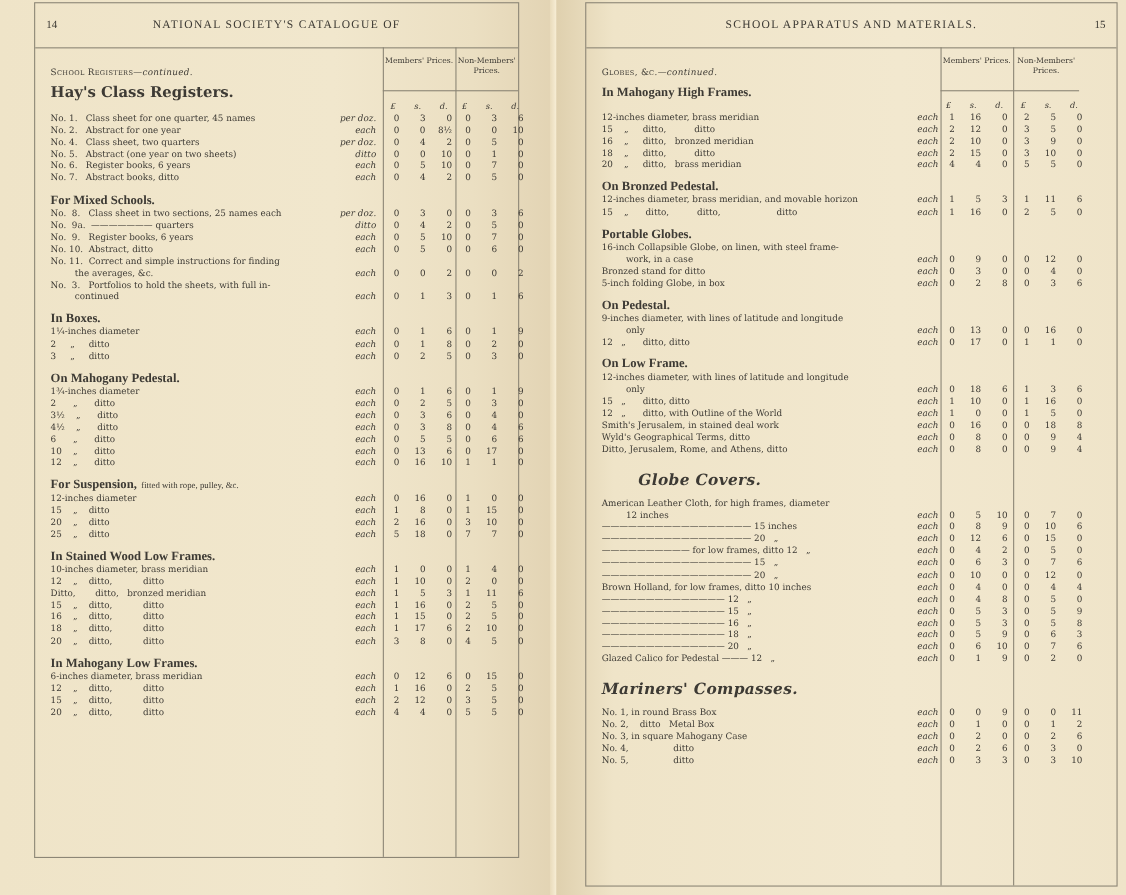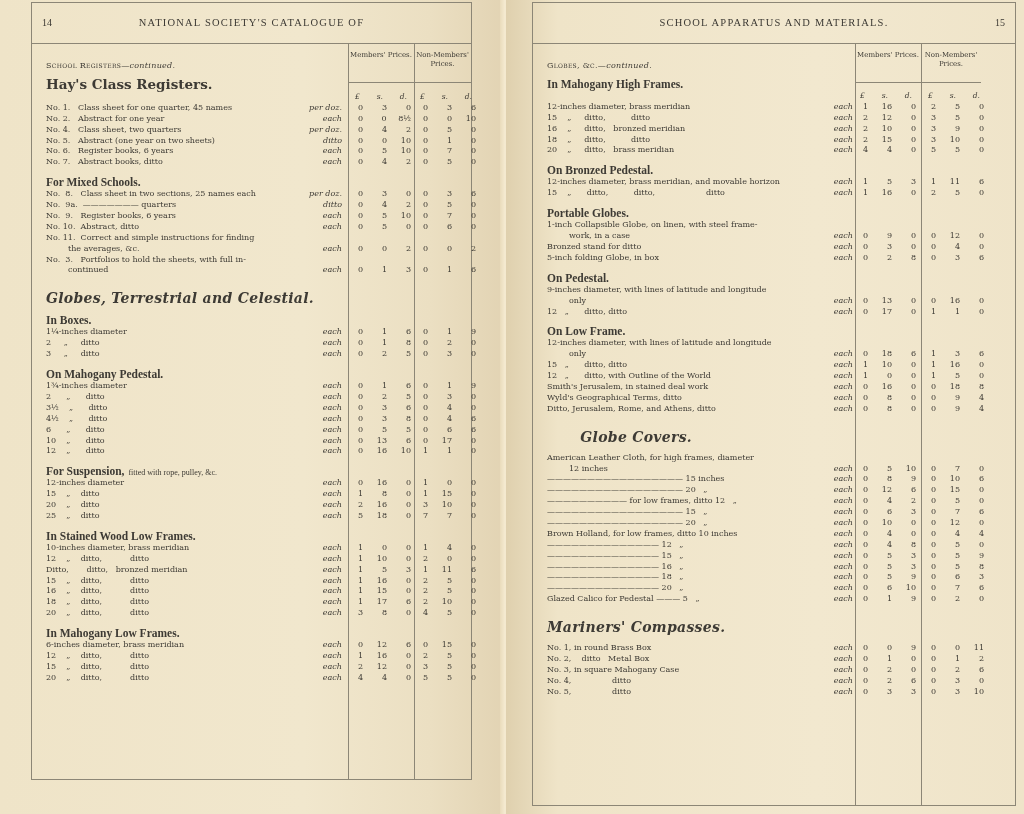--- a/index.html
+++ b/index.html
@@ -232,21 +232,20 @@
             <span>0</span>
             <span>1</span>
             <span>3</span>
           </span>
           <span class="p" style="left: 370px; top: 10.9px;">
             <span>0</span>
             <span>1</span>
             <span>6</span>
           </span>
         </div>
-        <div class="bl"><span>Globes, Terrestrial and Celestial.</span></div>
         <div class="h2"><span>In Boxes.</span></div>
         <div class="row">
           <span class="desc">1¼-inches diameter</span>
           <span class="unit" style="left: 236px;">each</span>
           <span class="p" style="left: 305px;">
             <span>0</span>
             <span>1</span>
             <span>6</span>
           </span>
           <span class="p" style="left: 370px;">
@@ -722,21 +721,21 @@
             <span>0</span>
           </span>
           <span class="p" style="left: 377px;">
             <span>2</span>
             <span>5</span>
             <span>0</span>
           </span>
         </div>
         <div class="h2"><span>Portable Globes.</span></div>
         <div class="row tall">
-          <span class="desc">1-inch Collapsible Globe, on linen, with steel frame-</span>
+          <span class="desc">16-inch Collapsible Globe, on linen, with steel frame-</span>
           <span class="cont2">work, in a case</span>
           <span class="unit" style="left: 246px; top: 10.9px;">each</span>
           <span class="p" style="left: 309px; top: 10.9px;">
             <span>0</span>
             <span>9</span>
             <span>0</span>
           </span>
           <span class="p" style="left: 377px; top: 10.9px;">
             <span>0</span>
             <span>12</span>
@@ -1051,21 +1050,21 @@
             <span>6</span>
             <span>10</span>
           </span>
           <span class="p" style="left: 377px;">
             <span>0</span>
             <span>7</span>
             <span>6</span>
           </span>
         </div>
         <div class="row">
-          <span class="desc">Glazed Calico for Pedestal ——— 5   „</span>
+          <span class="desc">Glazed Calico for Pedestal ——— 12   „</span>
           <span class="unit" style="left: 246px;">each</span>
           <span class="p" style="left: 309px;">
             <span>0</span>
             <span>1</span>
             <span>9</span>
           </span>
           <span class="p" style="left: 377px;">
             <span>0</span>
             <span>2</span>
             <span>0</span>

